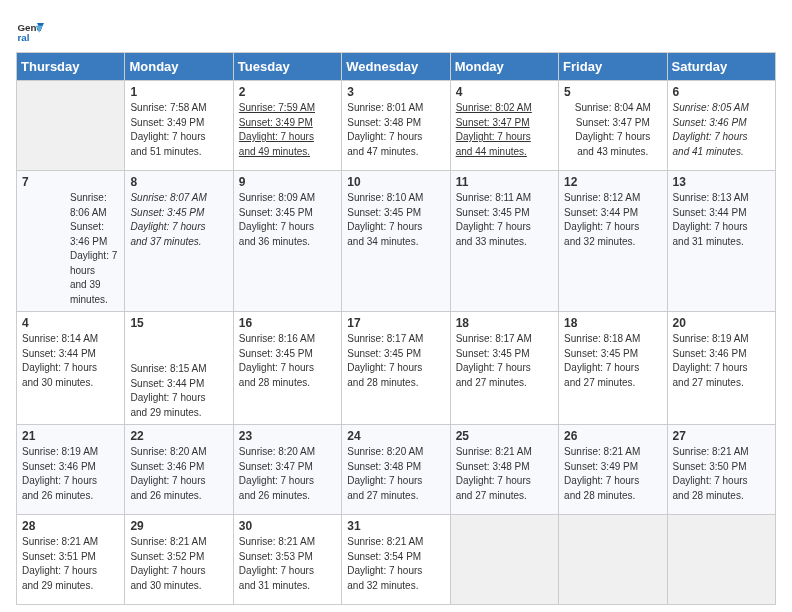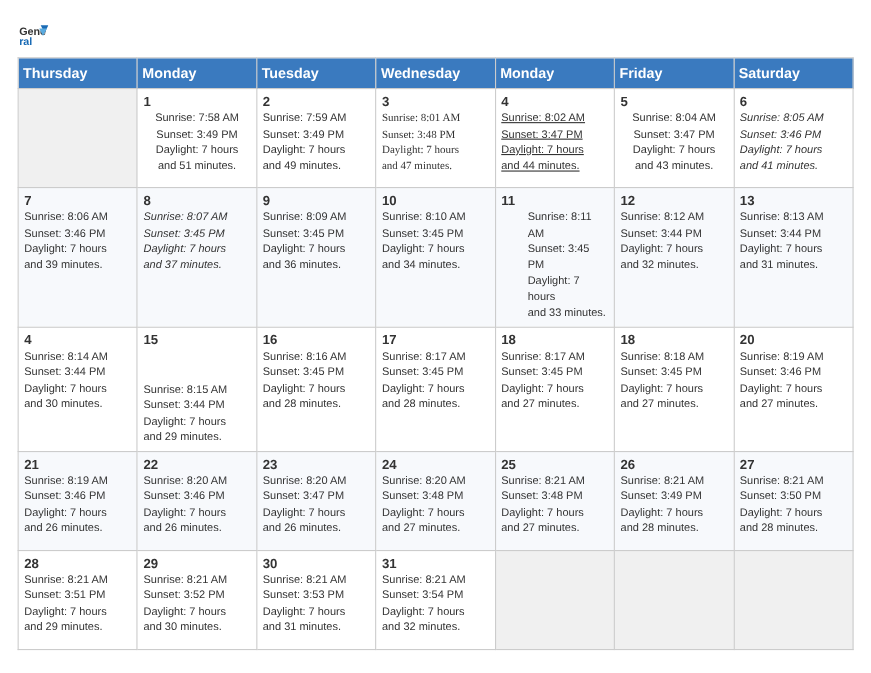--- a/index.html
+++ b/index.html
@@ -117,35 +117,35 @@
           <th>Monday</th>
           <th>Friday</th>
           <th>Saturday</th>
         </tr>
     </thead>
     <tbody id="calendar-body">
     <tr>
           <td class="empty-cell"></td>
           <td>
             <div class="day-num">1</div>
-            <div class="day-info" style="white-space: pre-line; text-align: center;">Sunrise: 7:58 AM
+            <div class="day-info" style="white-space: pre-line;">Sunrise: 7:58 AM
 Sunset: 3:49 PM
 Daylight: 7 hours
 and 51 minutes.</div>
           </td>
           <td>
             <div class="day-num">2</div>
-            <div class="day-info" style="white-space: pre-line;">Sunrise: 7:59 AM
+            <div class="day-info" style="white-space: pre-line; text-decoration: underline;">Sunrise: 7:59 AM
 Sunset: 3:49 PM
 Daylight: 7 hours
 and 49 minutes.</div>
           </td>
           <td>
             <div class="day-num">3</div>
-            <div class="day-info" style="white-space: pre-line; font-family: Liberation Serif, serif;">Sunrise: 8:01 AM
+            <div class="day-info" style="white-space: pre-line;">Sunrise: 8:01 AM
 Sunset: 3:48 PM
 Daylight: 7 hours
 and 47 minutes.</div>
           </td>
           <td>
             <div class="day-num">4</div>
             <div class="day-info" style="white-space: pre-line; text-decoration: underline;">Sunrise: 8:02 AM
 Sunset: 3:47 PM
 Daylight: 7 hours
 and 44 minutes.</div>
@@ -161,21 +161,21 @@
             <div class="day-num">6</div>
             <div class="day-info" style="white-space: pre-line; font-style: italic;">Sunrise: 8:05 AM
 Sunset: 3:46 PM
 Daylight: 7 hours
 and 41 minutes.</div>
           </td>
         </tr>
         <tr>
           <td>
             <div class="day-num">7</div>
-            <div class="day-info" style="white-space: pre-line;">Sunrise: 8:06 AM
+            <div class="day-info" style="white-space: pre-line; margin-left: 48px;">Sunrise: 8:06 AM
 Sunset: 3:46 PM
 Daylight: 7 hours
 and 39 minutes.</div>
           </td>
           <td>
             <div class="day-num">8</div>
             <div class="day-info" style="white-space: pre-line; font-style: italic;">Sunrise: 8:07 AM
 Sunset: 3:45 PM
 Daylight: 7 hours
 and 37 minutes.</div>
@@ -189,21 +189,21 @@
           </td>
           <td>
             <div class="day-num">10</div>
             <div class="day-info" style="white-space: pre-line;">Sunrise: 8:10 AM
 Sunset: 3:45 PM
 Daylight: 7 hours
 and 34 minutes.</div>
           </td>
           <td>
             <div class="day-num">11</div>
-            <div class="day-info" style="white-space: pre-line; margin-left: 24px;">Sunrise: 8:11 AM
+            <div class="day-info" style="white-space: pre-line;">Sunrise: 8:11 AM
 Sunset: 3:45 PM
 Daylight: 7 hours
 and 33 minutes.</div>
           </td>
           <td>
             <div class="day-num">12</div>
             <div class="day-info" style="white-space: pre-line;">Sunrise: 8:12 AM
 Sunset: 3:44 PM
 Daylight: 7 hours
 and 32 minutes.</div>

